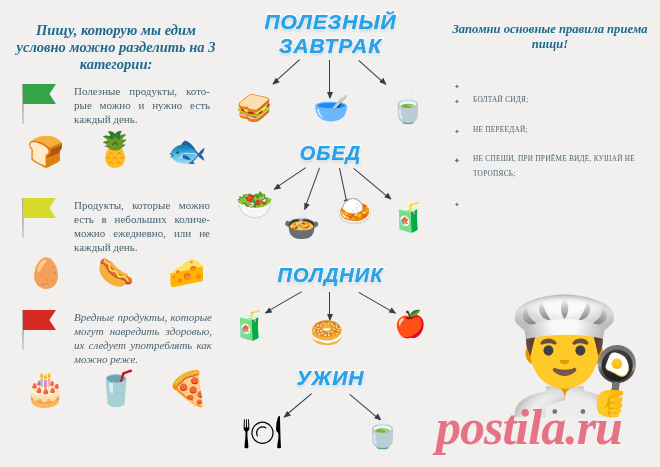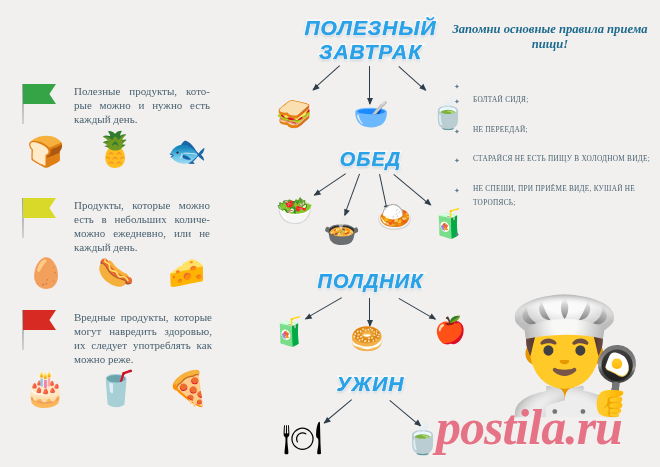--- a/index.html
+++ b/index.html
@@ -32,21 +32,21 @@
     background:linear-gradient(to bottom,#9aa0a4,#cfd3d6);}
   .flag .cloth{position:absolute;left:5px;top:2px;width:33px;height:20px;}
   .cloth.green{background:#35a447;clip-path:polygon(0 0,100% 0,80% 50%,100% 100%,0 100%);}
   .cloth.yellow{background:#d9d92a;clip-path:polygon(0 0,100% 0,80% 50%,100% 100%,0 100%);}
   .cloth.red{background:#d62a22;clip-path:polygon(0 0,100% 0,80% 50%,100% 100%,0 100%);}
   .flagtxt{position:absolute;font-size:11px;}
 
   .foodrow{position:absolute;display:flex;align-items:flex-end;}
 
   
-  .center{position:absolute;left:228px;top:8px;width:205px;height:378px;margin-left:40px;}
+  .center{position:absolute;left:228px;top:2px;width:205px;height:378px;}
   .meal{
     position:absolute;width:100%;text-align:center;
     font-family:"Liberation Sans",sans-serif;
     font-weight:bold;font-style:italic;
     letter-spacing:1px;
     color:#2aa2e8;
     background:linear-gradient(to bottom,#8fd4f5 0%,#31a7ea 48%,#1b84cc 100%);
     -webkit-background-clip:text;background-clip:text;
     -webkit-text-fill-color:transparent;
     text-shadow:0 0 0 #2aa2e8;
@@ -89,20 +89,21 @@
   
   .fd{display:inline-block;text-align:center;line-height:1;}
 </style>
 </head>
 <body>
 
 <div class="page">
 
   <div class="left">
 
+    <div class="hdr left-hdr">Пищу, которую мы едим условно можно разде­лить на 3 категории:</div>
 
     <div class="flagblock" style="left:0;top:82px;width:228px;">
       <div class="flag" style="left:18px;top:0;">
         <div class="pole"></div>
         <div class="cloth green"></div>
       </div>
       <div class="body-txt flagtxt" style="left:74px;top:2px;width:136px;">Полезные продукты, кото­рые можно и нужно есть каждый день.</div>
     </div>
     <div class="foodrow" style="left:12px;top:133px;width:210px;justify-content:space-around;">
       <span class="fd" style="font-size:30px;">🍞</span>
@@ -121,21 +122,21 @@
       <span class="fd" style="font-size:29px;">🥚</span>
       <span class="fd" style="font-size:30px;">🌭</span>
       <span class="fd" style="font-size:30px;">🧀</span>
     </div>
 
     <div class="flagblock" style="left:0;top:308px;width:228px;">
       <div class="flag" style="left:18px;top:0;">
         <div class="pole"></div>
         <div class="cloth red"></div>
       </div>
-      <div class="body-txt flagtxt" style="left:74px;top:2px;width:138px;">Вредные продукты, которые могут навредить здоровью, их следует употреблять как мож­но реже.</div>
+      <div class="body-txt flagtxt" style="left:74px;top:2px;width:138px;font-style:italic;">Вредные продукты, которые могут навредить здоровью, их следует употреблять как мож­но реже.</div>
     </div>
     <div class="foodrow" style="left:10px;top:372px;width:214px;justify-content:space-around;">
       <span class="fd" style="font-size:34px;">🎂</span>
       <span class="fd" style="font-size:34px;">🥤</span>
       <span class="fd" style="font-size:34px;">🍕</span>
     </div>
   </div>
 
   <div class="center">
 
@@ -250,21 +251,20 @@
       <div class="rule">
         <span class="bullet">✦</span>
         <span>БОЛТАЙ СИДЯ;</span>
       </div>
       <div class="rule">
         <span class="bullet">✦</span>
         <span>НЕ ПЕРЕЕДАЙ;</span>
       </div>
       <div class="rule">
         <span class="bullet">✦</span>
-        <span>СТАРАЙСЯ НЕ ЕСТЬ ПИЩУ В ХОЛОД­НОМ ВИДЕ;</span>
       </div>
       <div class="rule">
         <span class="bullet">✦</span>
         <span>НЕ СПЕШИ, ПРИ ПРИЁМЕ ВИДЕ, КУ­ШАЙ НЕ ТОРОПЯСЬ;</span>
       </div>
       <div class="rule">
         <span class="bullet">✦</span>
       </div>
     </div>
 

